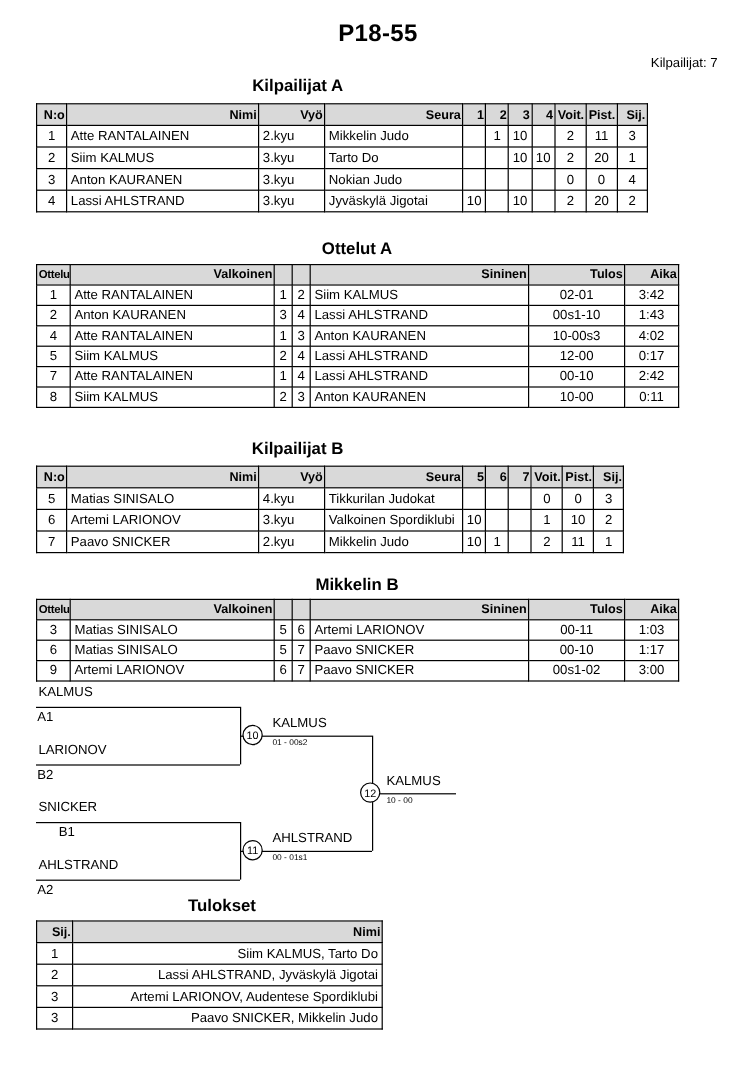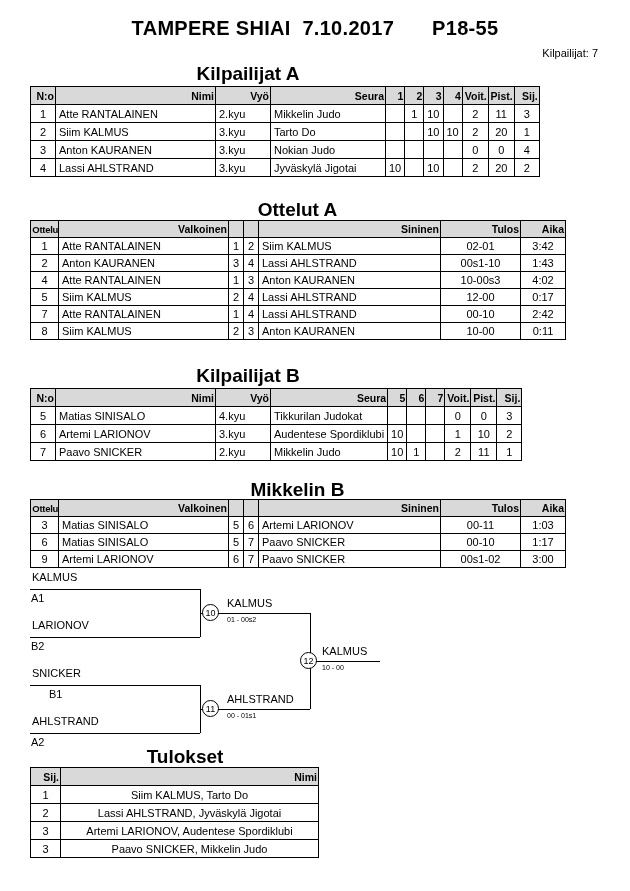--- a/index.html
+++ b/index.html
@@ -10,21 +10,21 @@
     color:#000;
     overflow:hidden;
   }
   .title-row {
     position:absolute; top:17px; left:0; width:630px;
     display:flex; justify-content:center; gap:38px;
     font-size:20px; font-weight:bold; letter-spacing:0.3px;
   }
   .title-row span { white-space:pre; }
   .kilp-count { position:absolute; top:47px; right:32px; font-size:11px; font-weight:normal; }
-  .sec-head { position:absolute; font-size:19px; font-weight:bold; text-align:center; }
+  .sec-head { position:absolute; font-size:14px; font-weight:bold; text-align:center; }
   .h-ka { top:63px;  left:30px; width:436px; }
   .h-oa { top:199px; left:30px; width:535px; }
   .h-kb { top:365px; left:30px; width:436px; }
   .h-ob { top:479px; left:30px; width:535px; }
   .h-t  { top:746px; left:30px; width:310px; }
 
   table.tbl { position:absolute; border-collapse:collapse; table-layout:fixed; background:#fff; }
   .tbl th, .tbl td { border:1px solid var(--border-color,#000); white-space:nowrap; overflow:hidden; }
   .tbl th { background:var(--header-bg,#d9d9d9); font-weight:bold; font-size:10.5px; text-align:right; padding:0 1px; }
   .tbl td { font-size:11px; padding:0 3px; }
@@ -34,41 +34,40 @@
   .p-oa { top:220px; left:30px; }
   .p-kb { top:388px; left:30px; }
   .p-ob { top:499px; left:30px; }
   .p-t  { top:767px; left:30px; }
 
   .tbl-k td { text-align:center; }
   .tbl-k td:nth-child(2), .tbl-k td:nth-child(3), .tbl-k td:nth-child(4) { text-align:left; }
   .tbl-o td { text-align:center; }
   .tbl-o td:nth-child(2), .tbl-o td:nth-child(5) { text-align:left; }
   .tbl-o th:first-child { font-size:9.5px; letter-spacing:-0.3px; padding:0; }
-  .tbl-t td { text-align:center; }
+  .tbl-t td { text-align:right; }
   .tbl-t td:first-child { text-align:center; }
 
   .bracket { position:absolute; top:566px; left:0; width:630px; height:186px; }
   .b-name   { position:absolute; font-size:11px; white-space:nowrap; }
   .b-seed   { position:absolute; font-size:11px; }
   .b-line   { position:absolute; height:0; border-top:1px solid var(--border-color,#000); }
   .b-vline  { position:absolute; width:0; border-left:1px solid var(--border-color,#000); }
   .b-circle {
     position:absolute; width:17px; height:17px; border:1px solid var(--border-color,#000);
     border-radius:50%; background:#fff; font-size:9px;
     display:flex; align-items:center; justify-content:center; z-index:2;
   }
   .b-winner { position:absolute; font-size:11px; white-space:nowrap; }
   .b-score  { position:absolute; font-size:7px; white-space:nowrap; }
 </style>
 </head>
 <body>
 
 <div class="title-row">
-  <span>TAMPERE SHIAI  7.10.2017</span>
   <span>P18-55</span>
 </div>
 <div class="kilp-count">Kilpailijat: 7</div>
 
 <div class="sec-head h-ka">Kilpailijat A</div>
 <table class="tbl t18 tbl-k p-ka">
   <colgroup>
     <col style="width:25px">
       <col style="width:160px">
       <col style="width:55px">
@@ -270,21 +269,21 @@
       <td></td>
       <td></td>
       <td>0</td>
       <td>0</td>
       <td>3</td>
     </tr>
     <tr>
       <td>6</td>
       <td>Artemi LARIONOV</td>
       <td>3.kyu</td>
-      <td>Audentese Spordiklubi</td>
+      <td>Valkoinen Spordiklubi</td>
       <td>10</td>
       <td></td>
       <td></td>
       <td>1</td>
       <td>10</td>
       <td>2</td>
     </tr>
     <tr>
       <td>7</td>
       <td>Paavo SNICKER</td>

